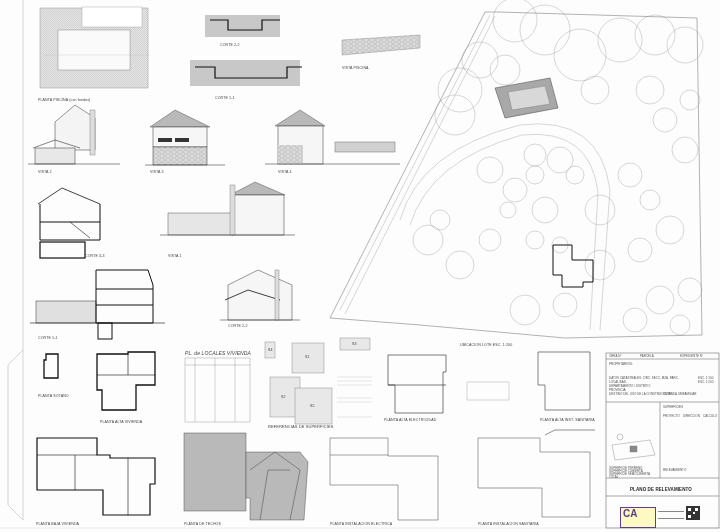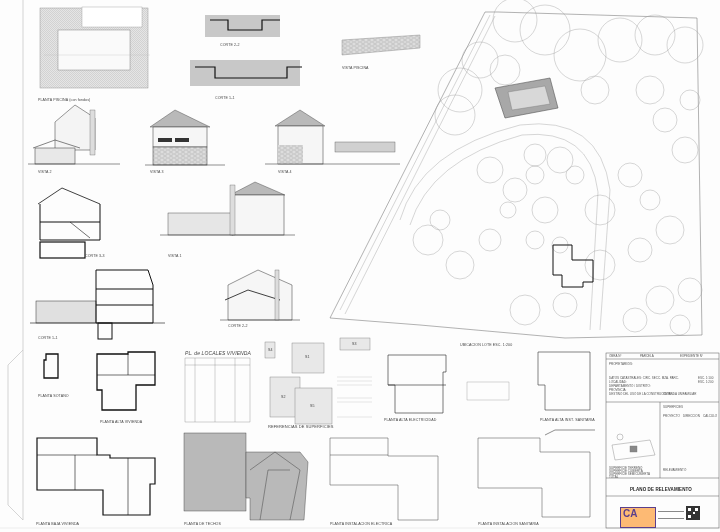--- a/index.html
+++ b/index.html
@@ -298,18 +298,18 @@
 <span class="tb-row" style="left:663px;top:414px;">PROYECTO</span>
 <span class="tb-row" style="left:683px;top:414px;">DIRECCION</span>
 <span class="tb-row" style="left:703px;top:414px;">CALCULO</span>
 <span class="tb-row" style="left:609px;top:466px;">SUPERFICIE TERRENO</span>
 <span class="tb-row" style="left:609px;top:469px;">SUPERFICIE CUBIERTA</span>
 <span class="tb-row" style="left:609px;top:472px;">SUPERFICIE SEMICUBIERTA</span>
 <span class="tb-row" style="left:609px;top:475px;">TOTAL</span>
 <span class="tb-row" style="left:663px;top:468px;">RELEVAMIENTO</span>
 <span class="lbl b" style="left:630px;top:487px;font-size:4.5px;color:#222;">PLANO DE RELEVAMIENTO</span>
 
-<div style="position:absolute;left:620px;top:507px;width:36px;height:21px;background:#fdba74;border:1px solid #5b3f8c;box-sizing:border-box;">
+<div style="position:absolute;left:620px;top:507px;width:36px;height:21px;background:#fef9c3;border:1px solid #5b3f8c;box-sizing:border-box;">
   <span style="position:absolute;left:2px;top:0px;font-size:10px;font-weight:bold;color:#5b3f8c;font-family:'Liberation Sans',sans-serif;line-height:12px;">CA</span>
 </div>
 <div style="position:absolute;left:658px;top:511px;width:26px;height:6px;border-top:1px solid #888;border-bottom:1px solid #888;"></div>
 
 </div>
 
 </body></html>

